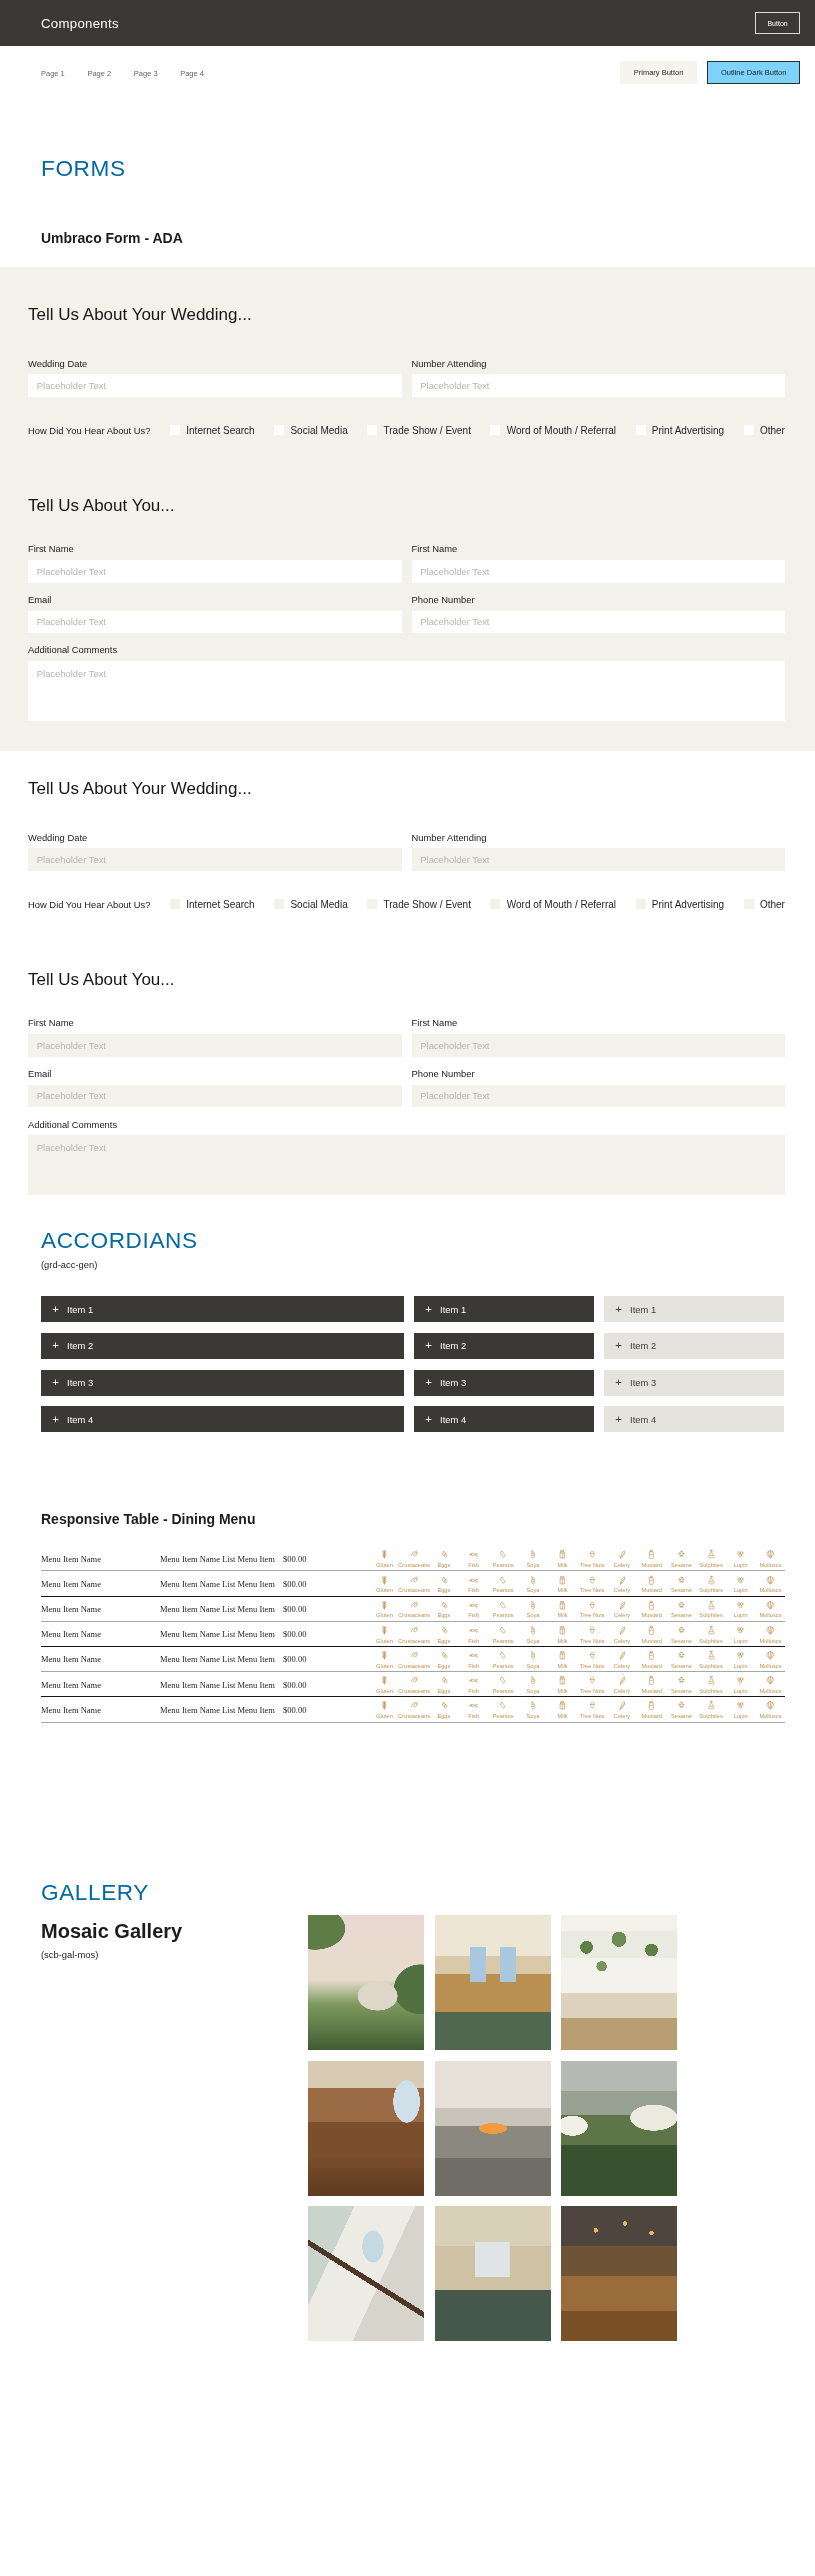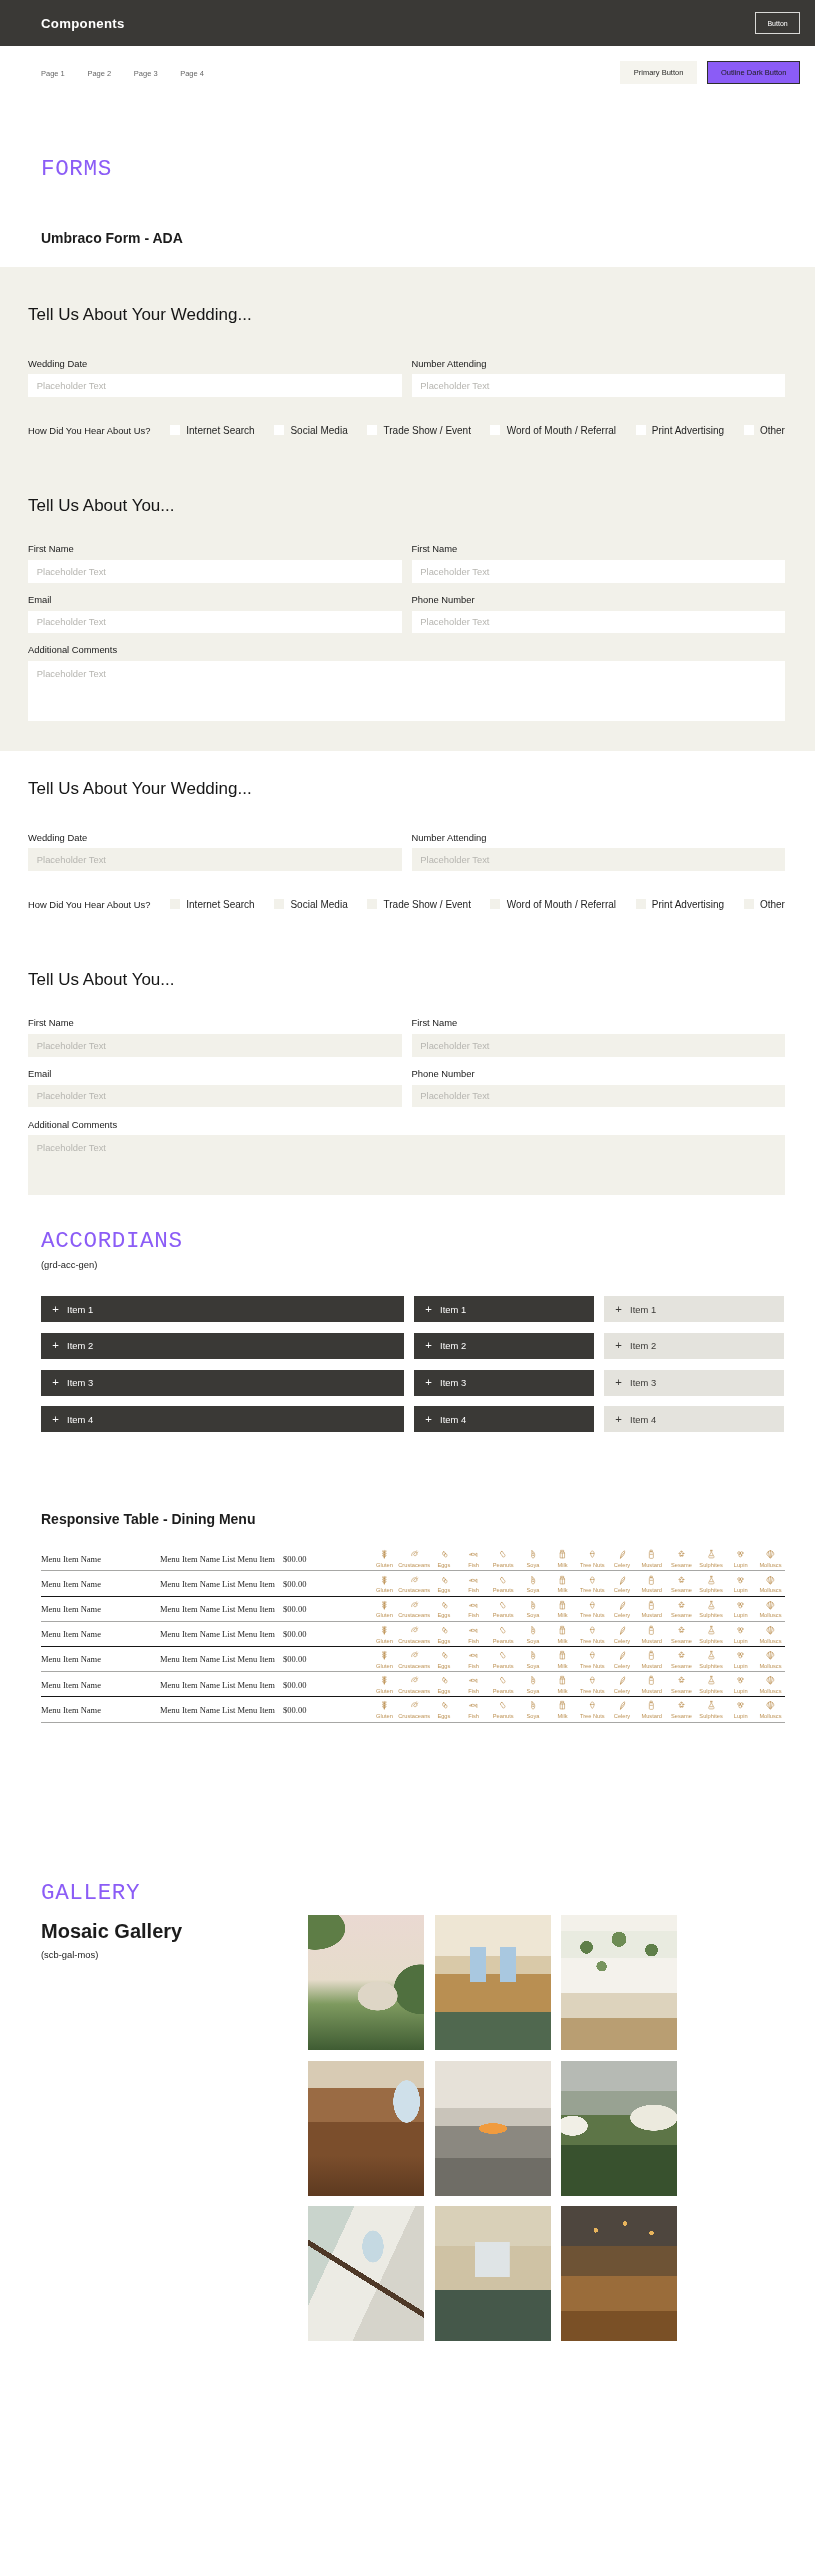--- a/index.html
+++ b/index.html
@@ -5,41 +5,41 @@
   html,body{margin:0;padding:0}
   body{
     width:815px;min-height:2576px;background:#ffffff;color:#1e1e1e;
     font-family:"Liberation Sans",sans-serif;padding-bottom:39px;box-sizing:border-box;
   }
   
   .app-header{
     height:46px;background:#3a3936;display:flex;align-items:center;
     justify-content:space-between;padding:0 15px 0 41px;box-sizing:border-box;
   }
-  .app-header h1{color:#fff;font-size:13.2px;font-weight:700;letter-spacing:0.3px;margin:0}
+  .app-header h1{color:#fff;font-size:13.2px;font-weight:400;letter-spacing:0.3px;margin:0}
   .header-btn{
     background:transparent;border:0.6px solid #d9d9d7;color:#fff;font-size:7px;
     padding:6.3px 11.3px;font-family:inherit;cursor:pointer;
   }
   
   .navrow{display:flex;justify-content:space-between;align-items:center;padding:15px 15px 0 41px}
   .pages a{font-size:7.5px;color:#666;margin-right:21.4px;text-decoration:none;display:inline-block;width:25px}
   .nav-buttons{display:flex;align-items:center}
   .btn-primary{
     background:#f5f4ee;border:none;color:#2a2a28;font-size:7.5px;
     padding:7px 14px;font-family:inherit;cursor:pointer;
   }
   .btn-outline{
-    background:#8b5cf6;border:1.3px solid #2e2e2c;color:#1c1c1c;font-size:7.5px;
+    background:#7dd3fc;border:1.3px solid #2e2e2c;color:#1c1c1c;font-size:7.5px;
     padding:5.7px 12.6px;margin-left:10px;font-family:inherit;cursor:pointer;
   }
   
   .serif-heading{
-    font-family:Liberation Mono, monospace;font-weight:400;font-size:22.6px;
-    letter-spacing:0.6px;color:#8b5cf6;margin:0 0 0 41px;
+    font-family:Liberation Sans, sans-serif;font-weight:400;font-size:22.6px;
+    letter-spacing:0.6px;color:#0369a1;margin:0 0 0 41px;
   }
   #forms-heading{margin-top:72px}
   #accordions-heading{margin-top:33px}
   #gallery-heading{margin-top:157px}
   .comp-title{font-size:14px;font-weight:700;color:#1c1c1c;margin:48px 0 0 41px}
   .comp-title.acc{margin-top:42px}
   .comp-title.tbl{margin-top:79px}
   .comp-code{font-size:9.4px;color:#1c1c1c;margin:5px 0 0 41px}
   
   .form{padding:38px 30px 30px 28px}

